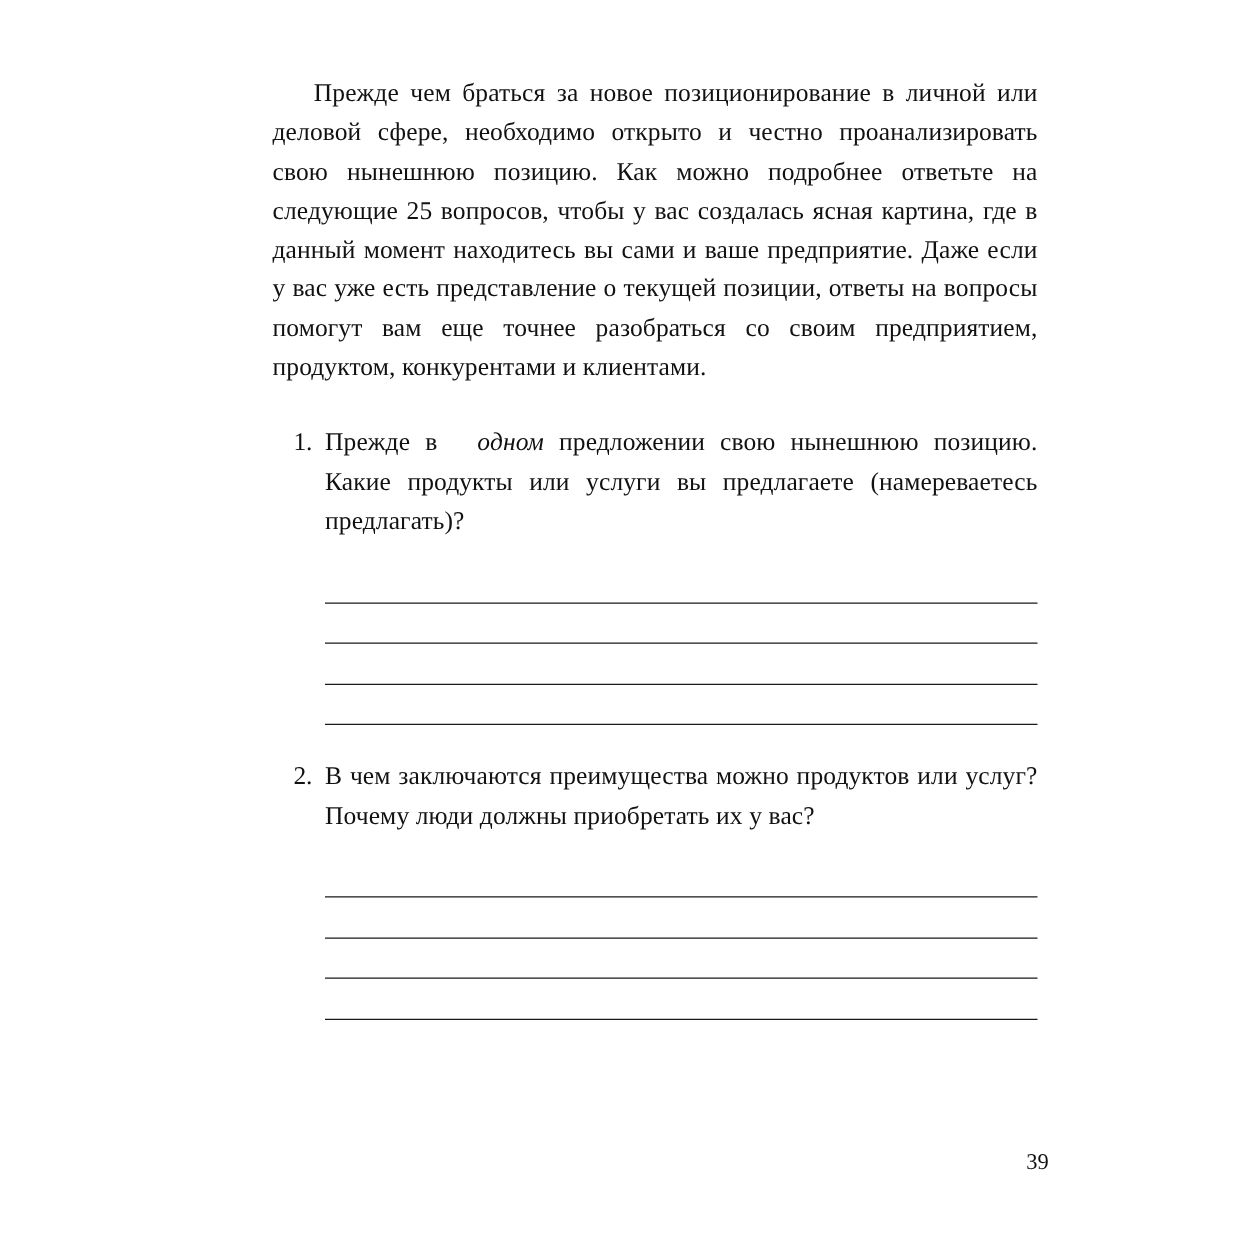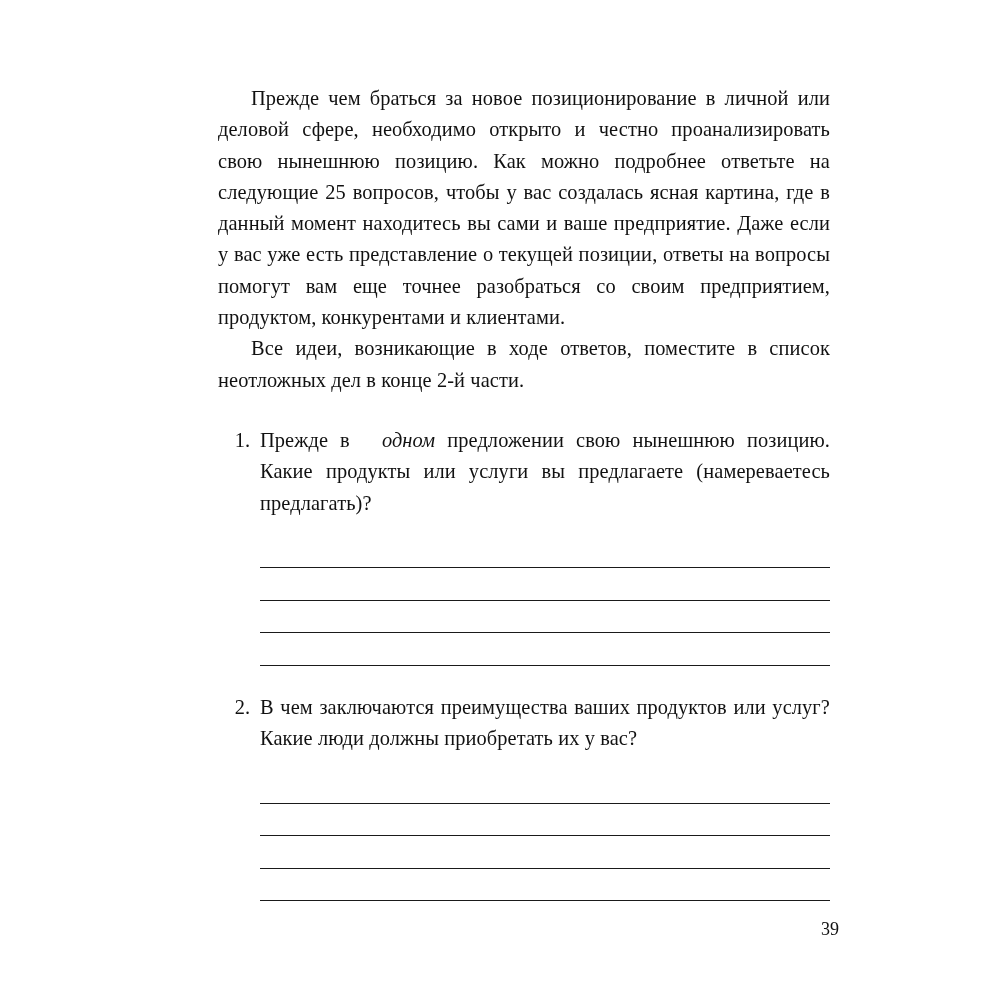--- a/index.html
+++ b/index.html
@@ -12,21 +12,21 @@
     height: 1000px;
     overflow: hidden;
     font-family: "Liberation Serif", "DejaVu Serif", serif;
     color: #111111;
   }
   .page {
     position: relative;
     width: 1000px;
     height: 1000px;
     box-sizing: border-box;
-    padding: 83px 170px 0 218px;
+    padding: 60px 170px 0 218px;
   }
   .body-text {
     font-size: 20.4px;
     line-height: 31.3px;
     text-align: justify;
     text-justify: inter-word;
     letter-spacing: 0.1px;
   }
   .body-text p {
     margin: 0;
@@ -76,42 +76,41 @@
     line-height: 1;
   }
 </style>
 </head>
 <body>
 
 <div class="page">
 
   <div class="body-text">
     <p>Прежде чем браться за новое позиционирование в личной или деловой сфере, необходимо открыто и честно проанализировать свою нынешнюю позицию. Как можно подробнее ответьте на следующие 25 вопросов, чтобы у вас создалась ясная картина, где в данный момент находитесь вы сами и ваше предприятие. Даже если у вас уже есть представление о текущей позиции, ответы на вопросы помогут вам еще точнее разобраться со своим предприятием, продуктом, конкурентами и клиентами.</p>
-    <p>Все идеи, возникающие в ходе ответов, поместите в список неотложных дел в конце 2-й части.</p>
   </div>
 
   <div class="questions">
 
     <div class="question">
       <div class="q-num">1.</div>
       <div class="q-text"><span>Прежде в </span><i>одном</i><span> предложении свою нынешнюю позицию. Какие продукты или услуги вы предлагаете (намереваетесь предлагать)?</span></div>
     </div>
 
     <div class="answer-lines">
       <div class="answer-line"></div>
       <div class="answer-line"></div>
       <div class="answer-line"></div>
       <div class="answer-line"></div>
     </div>
 
     <div class="gap-after-q1"></div>
 
     <div class="question">
       <div class="q-num">2.</div>
-      <div class="q-text"><span>В чем заключаются преимущества ваших продуктов или услуг? Какие люди должны приобретать их у вас?</span><i></i><span></span></div>
+      <div class="q-text"><span>В чем заключаются преимущества можно продуктов или услуг? Почему люди должны приобретать их у вас?</span><i></i><span></span></div>
     </div>
 
     <div class="answer-lines">
       <div class="answer-line"></div>
       <div class="answer-line"></div>
       <div class="answer-line"></div>
       <div class="answer-line"></div>
     </div>
 
   </div>

